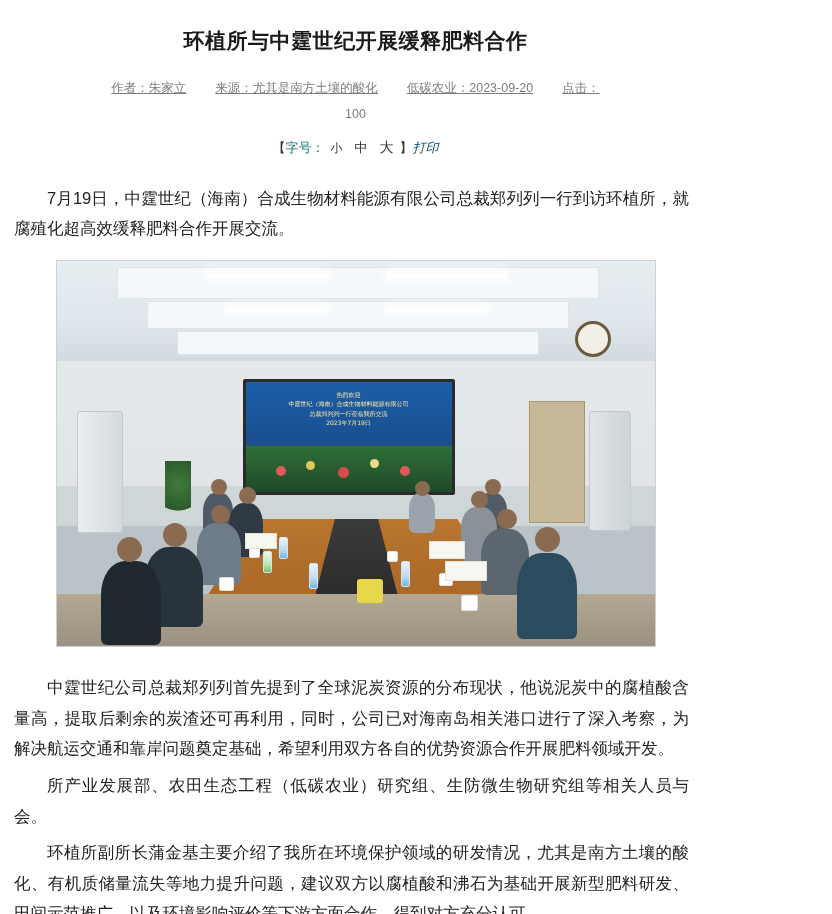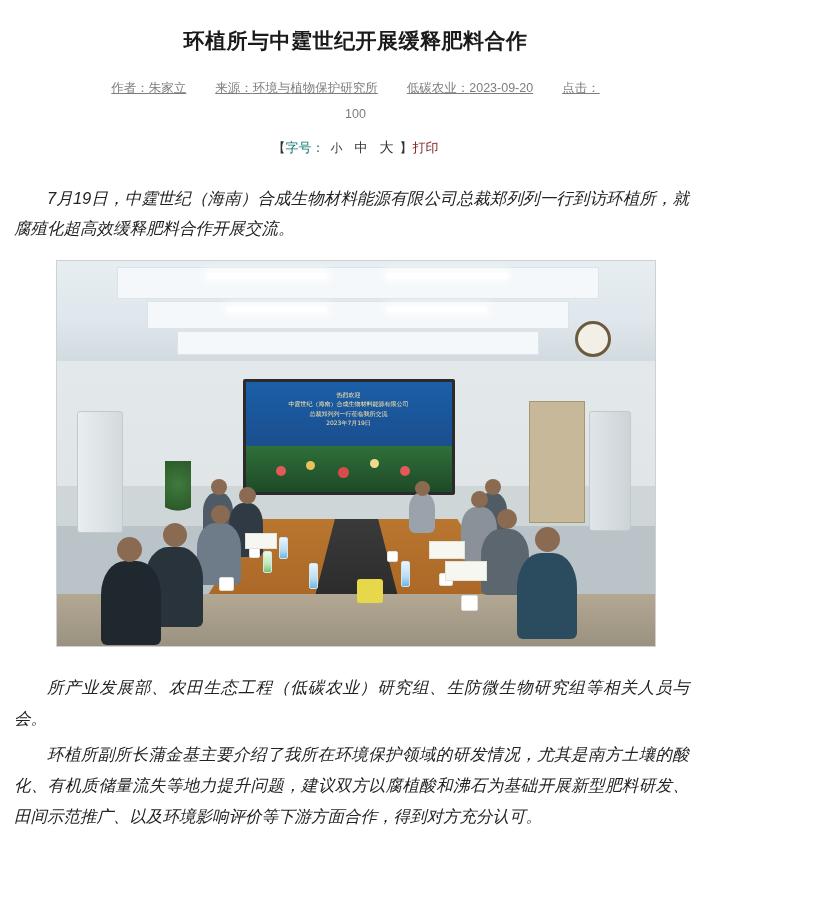--- a/index.html
+++ b/index.html
@@ -65,36 +65,36 @@
   .size-link {
     color: #333;
     text-decoration: none;
     margin: 0 6px;
     cursor: pointer;
   }
   .size-link.small { font-size: 12px; }
   .size-link.medium { font-size: 13px; }
   .size-link.large { font-size: 14px; }
   .print-link {
-    color: #7f1d1d;
+    color: #0c4a6e;
     text-decoration: none;
     cursor: pointer;
     font-size: 13px;
+    font-style: italic;
   }
   .content {
     margin: 26px 14px 0 14px;
     font-size: 16.5px;
     line-height: 1.85;
     color: #222;
     text-align: justify;
   }
   .content p {
     margin: 0 8px 6px 0;
     text-indent: 2em;
-    font-style: italic;
   }
   .figure {
     margin: 16px 0 16px 0;
     text-align: center;
     text-indent: 0;
   }
   .photo {
     width: 598px;
     height: 385px;
     display: inline-block;
@@ -206,21 +206,21 @@
 </head>
 <body>
 
 <div class="page">
 
   <h1 class="article-title">环植所与中霆世纪开展缓释肥料合作</h1>
 
   <div class="meta-line">
     <span class="meta-item"><span>作者：</span><span>朱家立</span></span>
     <span class="meta-sep"></span>
-    <span class="meta-item"><span>来源：</span><span>环境与植物保护研究所</span></span>
+    <span class="meta-item"><span>来源：</span><span>尤其是南方土壤的酸化</span></span>
     <span class="meta-sep"></span>
     <span class="meta-item"><span>低碳农业：</span><span>2023-09-20</span></span>
     <span class="meta-sep"></span>
     <span class="meta-item">点击：</span>
     <span class="meta-hits-value">100</span>
   </div>
 
   <div class="tools-line">
     <span class="bracket">【</span><span class="fontsize-label">字号：</span><a class="size-link small" href="#">小</a><a class="size-link medium" href="#">中</a><a class="size-link large" href="#">大</a><span class="bracket">】</span><a class="print-link" href="#">打印</a>
   </div>
@@ -295,17 +295,18 @@
         <div class="ph-bottle" style="left:252px;top:302px;height:24px;"></div>
         <div class="ph-bottle" style="left:344px;top:300px;height:24px;"></div>
         <div class="ph-bottle green" style="left:206px;top:290px;"></div>
         <div class="ph-bag" style="left:300px;top:318px;"></div>
         <div class="ph-paper" style="left:372px;top:280px;width:34px;height:16px;"></div>
         <div class="ph-paper" style="left:388px;top:300px;width:40px;height:18px;"></div>
         <div class="ph-paper" style="left:188px;top:272px;width:30px;height:14px;"></div>
       </div>
     </div>
 
+    <p>中霆世纪公司总裁郑列列首先提到了全球泥炭资源的分布现状，他说泥炭中的腐植酸含量高，提取后剩余的炭渣还可再利用，同时，公司已对海南岛相关港口进行了深入考察，为解决航运交通和靠岸问题奠定基础，希望利用双方各自的优势资源合作开展肥料领域开发。</p>
     <p>所产业发展部、农田生态工程（低碳农业）研究组、生防微生物研究组等相关人员与会。</p>
     <p>环植所副所长蒲金基主要介绍了我所在环境保护领域的研发情况，尤其是南方土壤的酸化、有机质储量流失等地力提升问题，建议双方以腐植酸和沸石为基础开展新型肥料研发、田间示范推广、以及环境影响评价等下游方面合作，得到对方充分认可。</p>
   </div>
 
 </div>
 
 </body></html>

